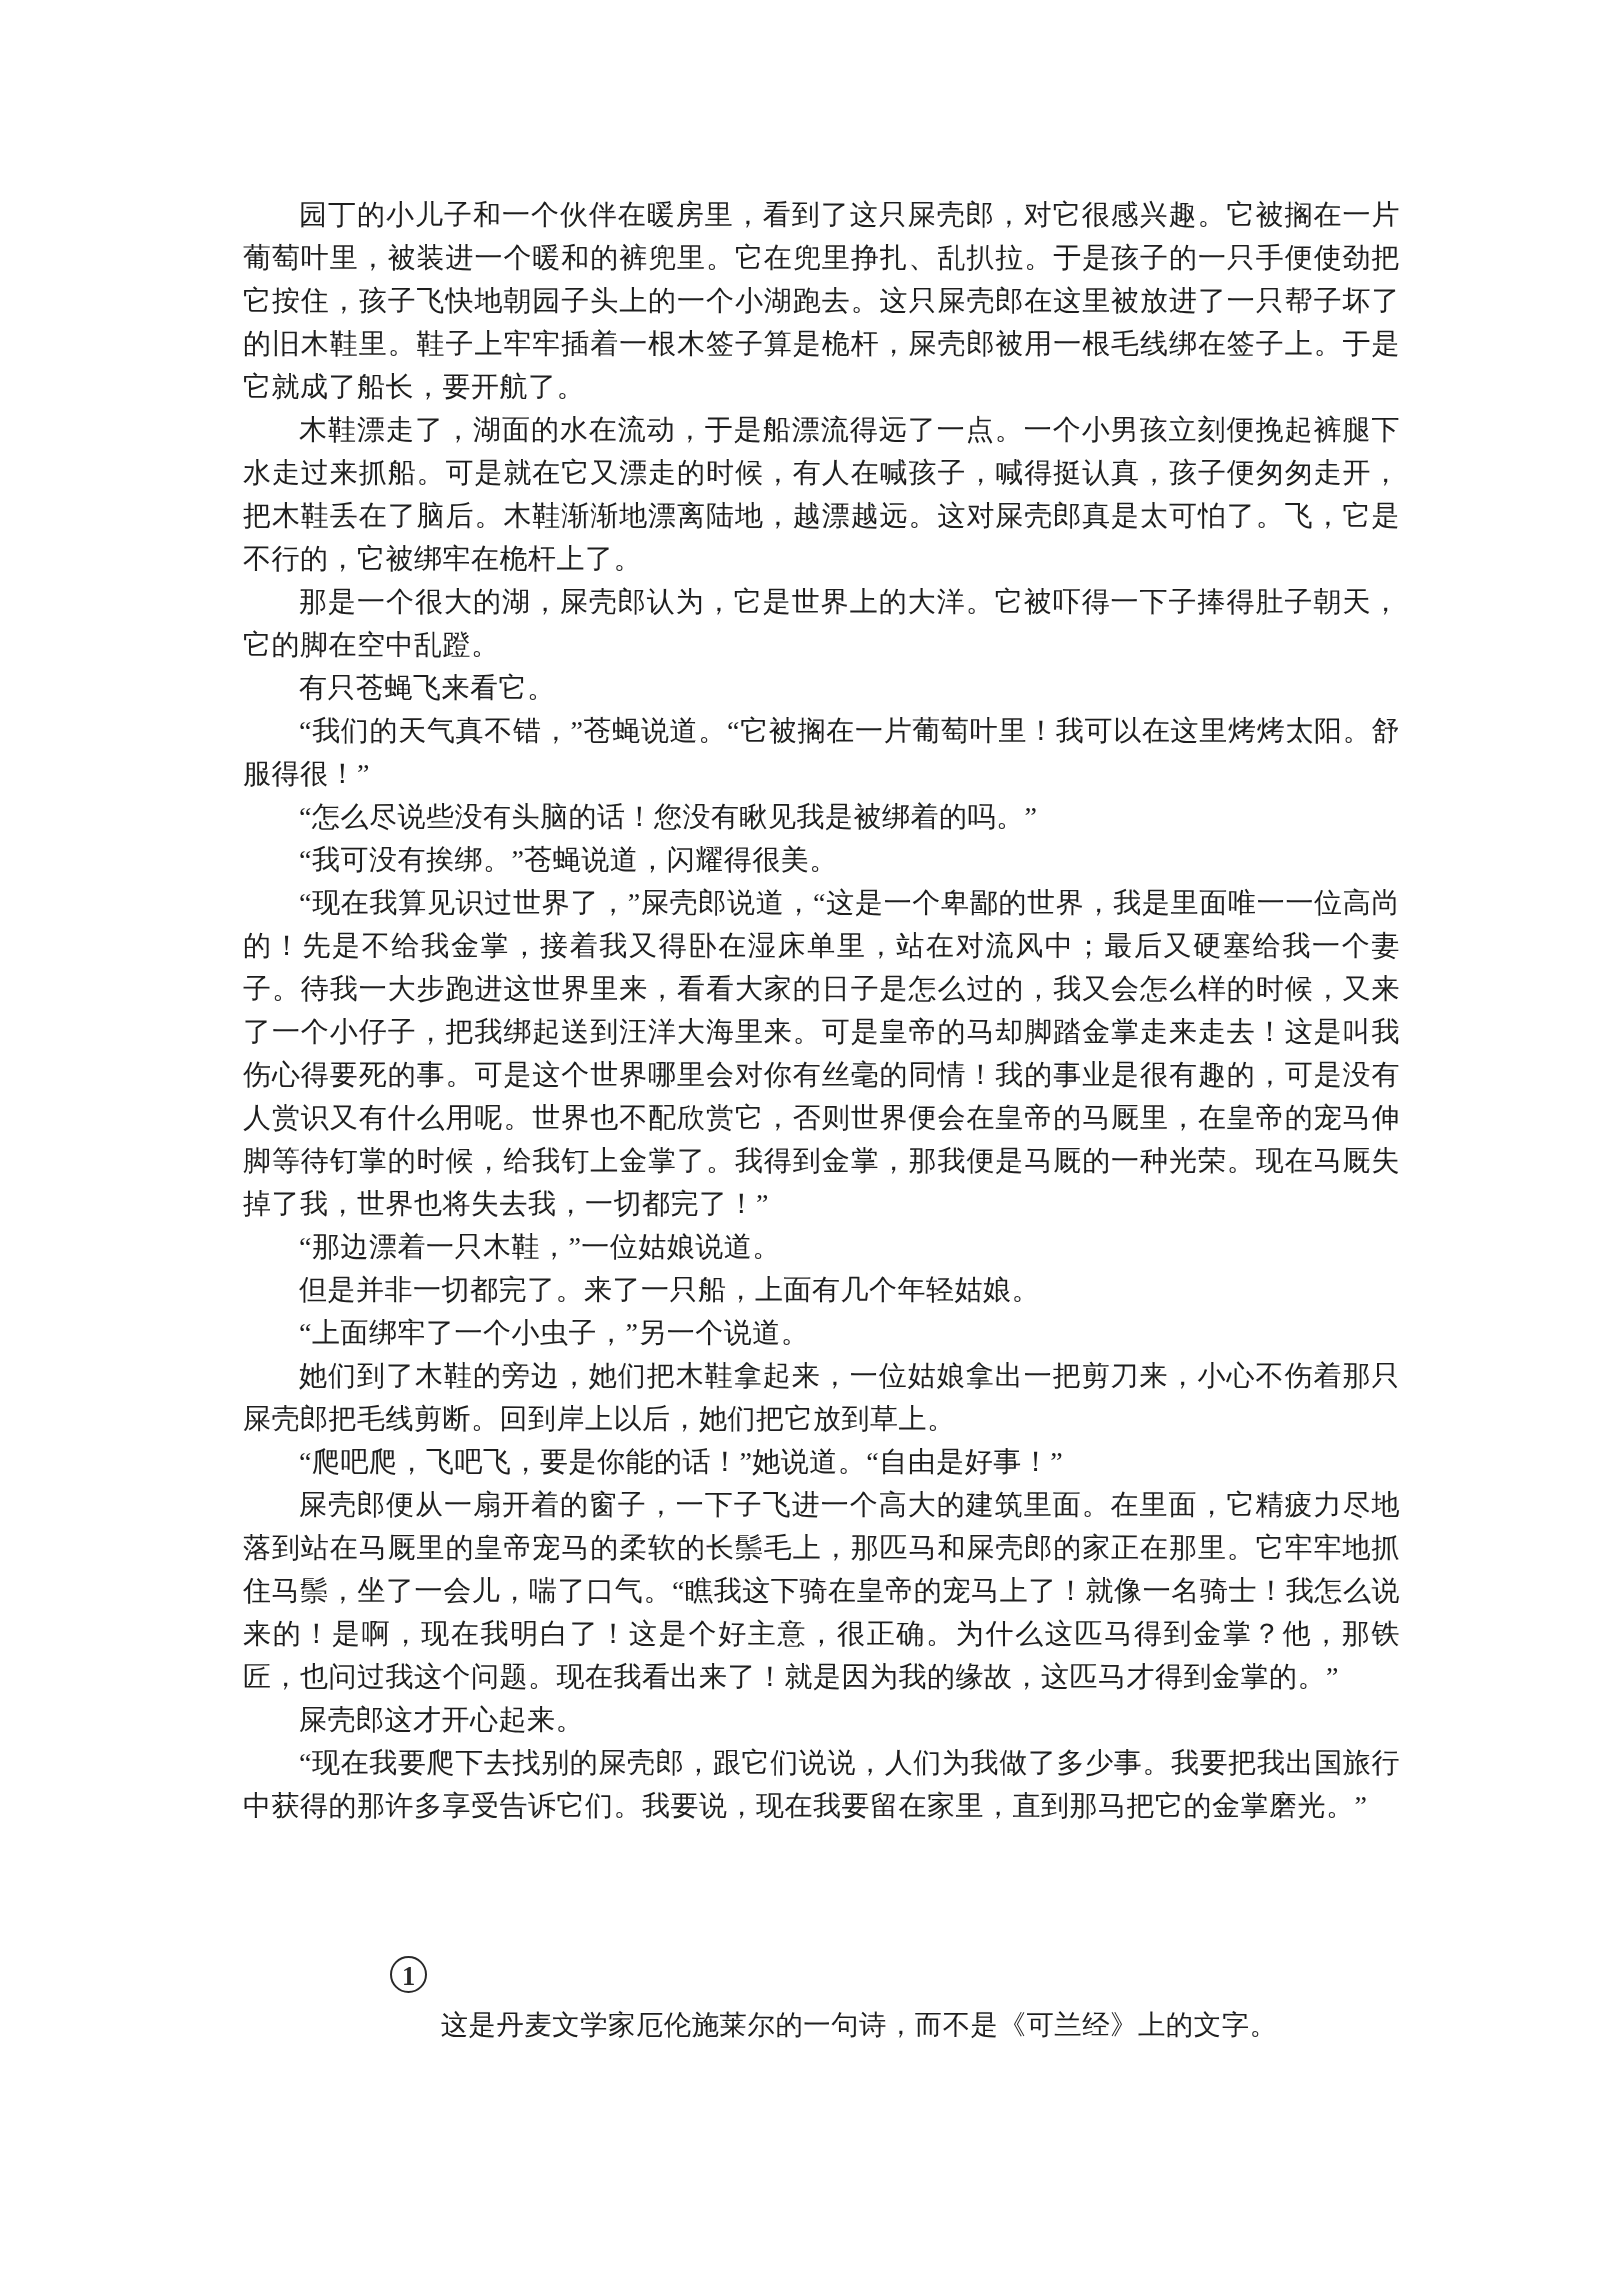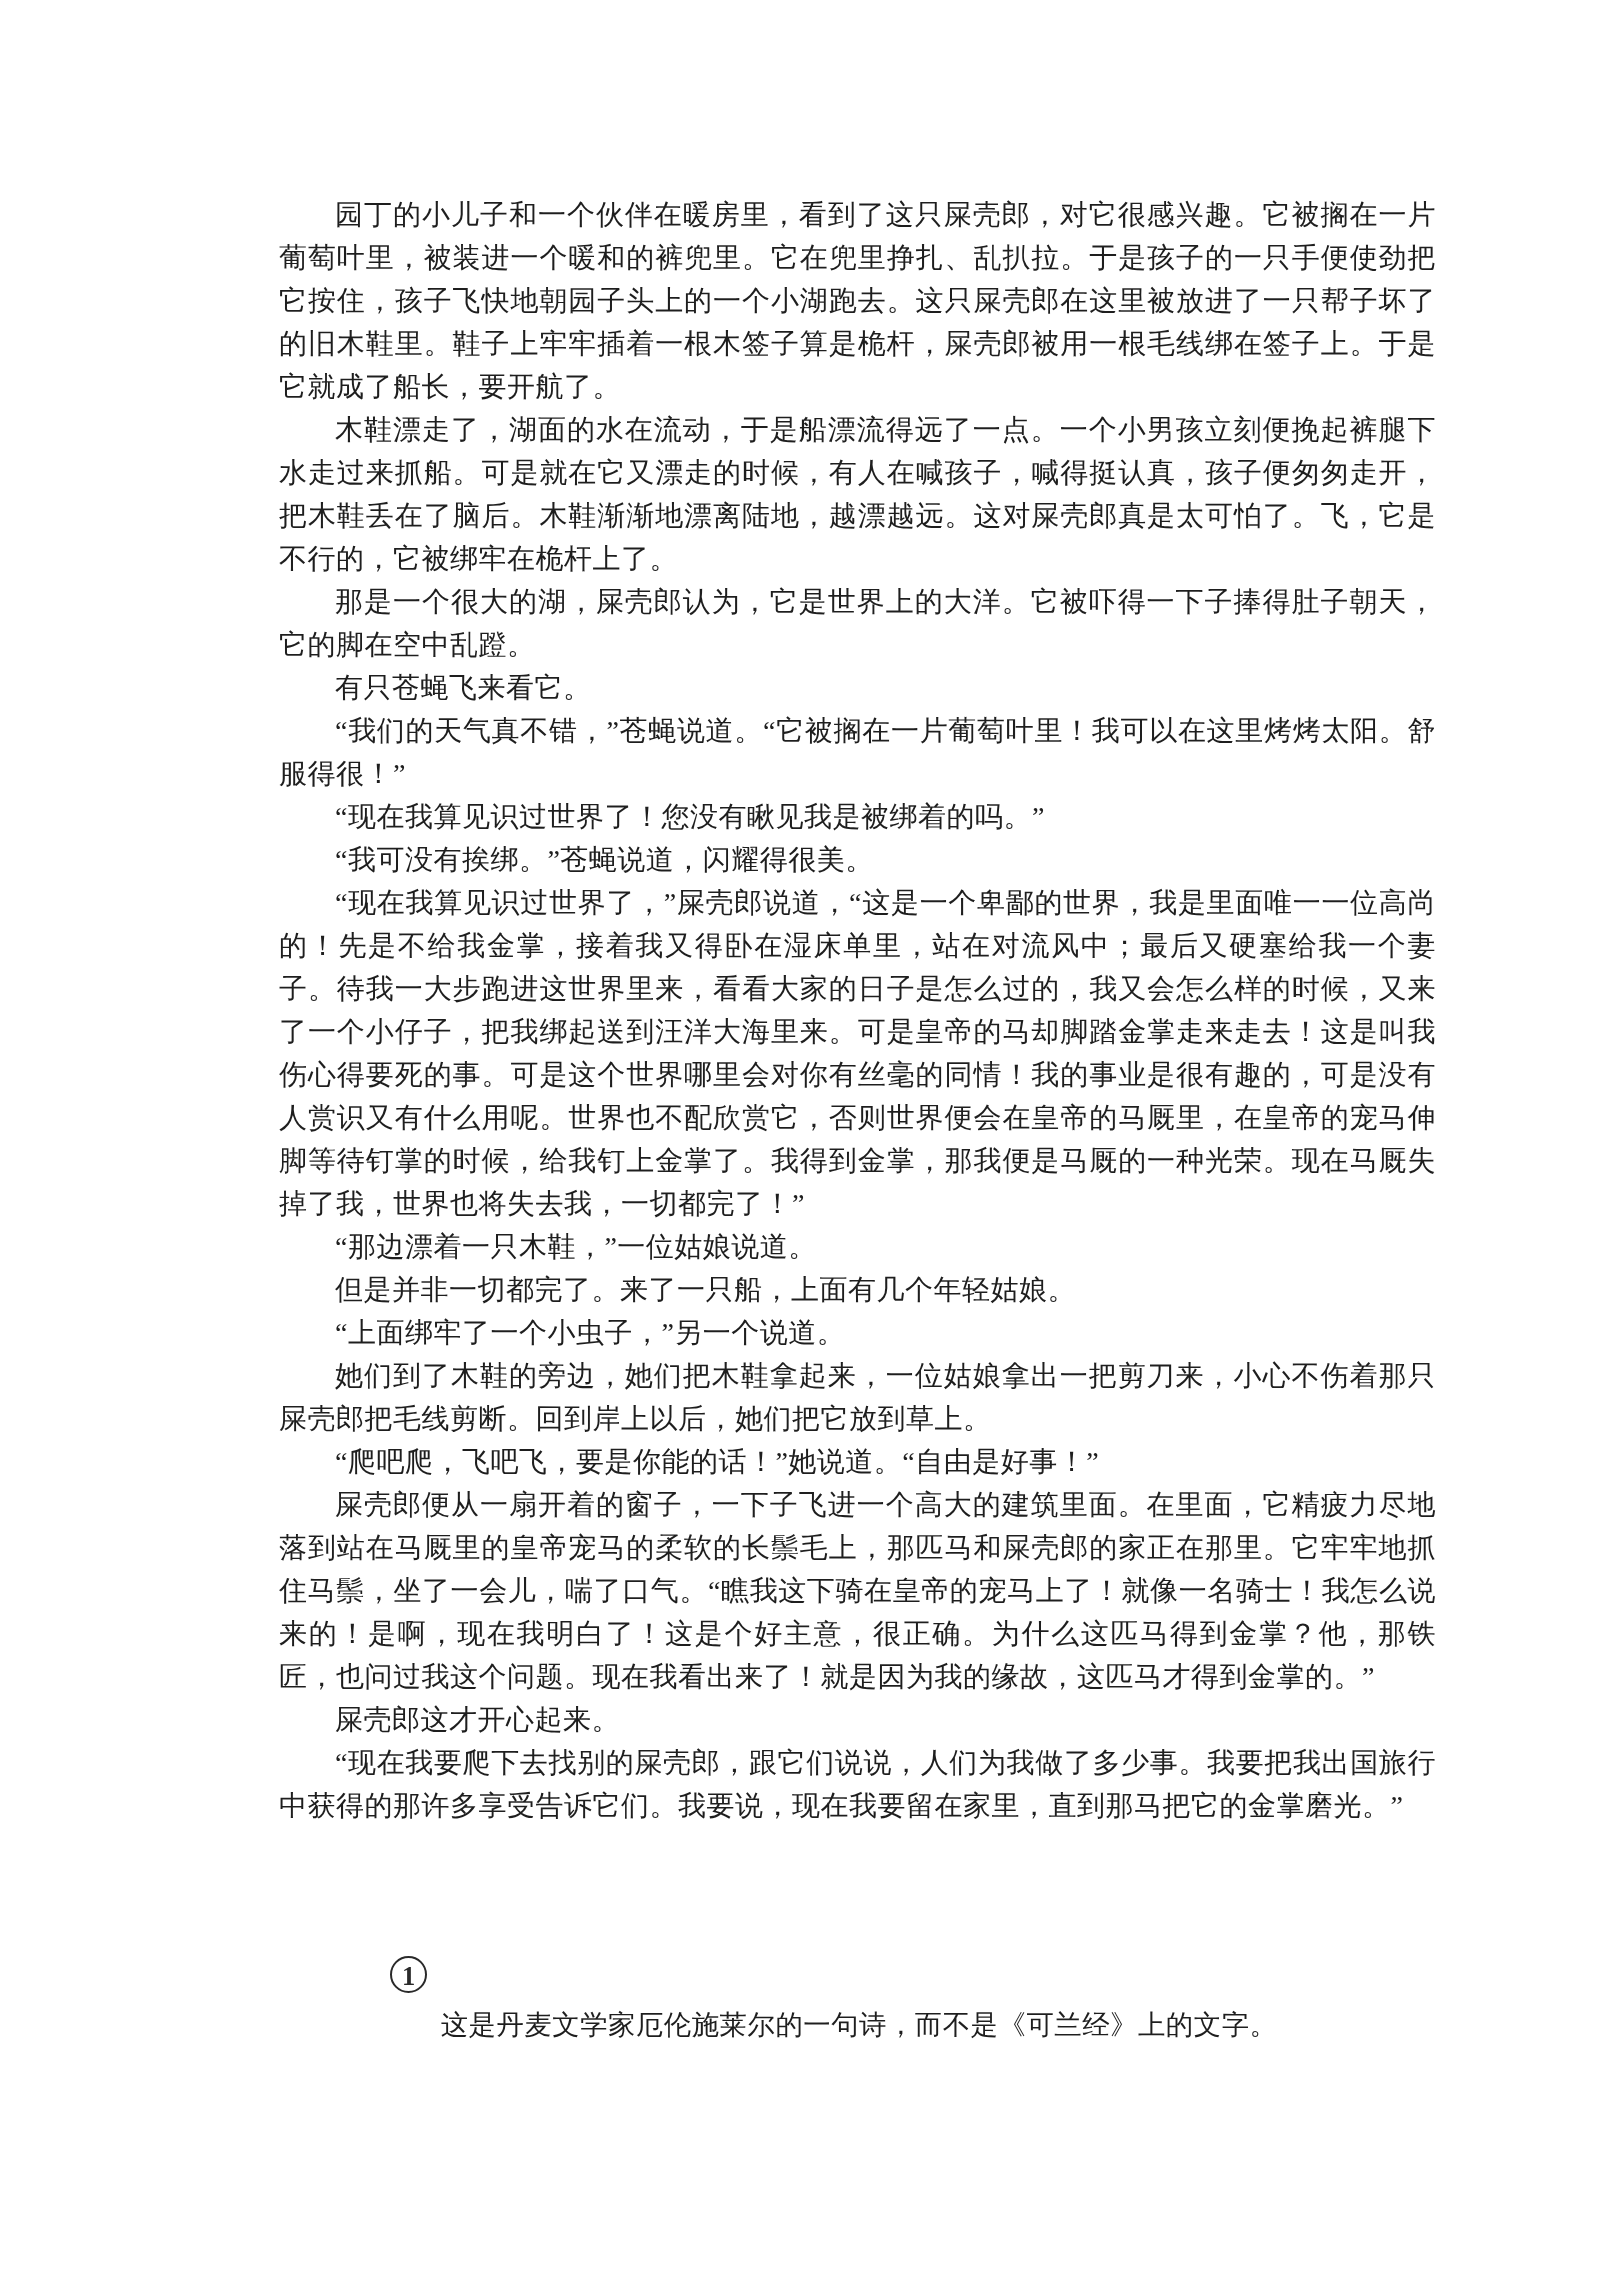--- a/index.html
+++ b/index.html
@@ -19,21 +19,20 @@
   .body-text {
     position: absolute;
     left: 243px;
     top: 193px;
     width: 1157px;
     font-size: 28px;
     line-height: 43px;
     text-align: justify;
     text-justify: inter-ideograph;
     letter-spacing: 0.5px;
-    margin-left: 36px;
   }
   .body-text p {
     margin: 0;
     padding: 0;
     text-indent: 2em;
   }
   .footnote {
     position: absolute;
     left: 390px;
     top: 1954px;
@@ -68,21 +67,21 @@
 <body>
 
 <div class="page">
 
   <div class="body-text">
     <p>园丁的小儿子和一个伙伴在暖房里，看到了这只屎壳郎，对它很感兴趣。它被搁在一片葡萄叶里，被装进一个暖和的裤兜里。它在兜里挣扎、乱扒拉。于是孩子的一只手便使劲把它按住，孩子飞快地朝园子头上的一个小湖跑去。这只屎壳郎在这里被放进了一只帮子坏了的旧木鞋里。鞋子上牢牢插着一根木签子算是桅杆，屎壳郎被用一根毛线绑在签子上。于是它就成了船长，要开航了。</p>
     <p>木鞋漂走了，湖面的水在流动，于是船漂流得远了一点。一个小男孩立刻便挽起裤腿下水走过来抓船。可是就在它又漂走的时候，有人在喊孩子，喊得挺认真，孩子便匆匆走开，把木鞋丢在了脑后。木鞋渐渐地漂离陆地，越漂越远。这对屎壳郎真是太可怕了。飞，它是不行的，它被绑牢在桅杆上了。</p>
     <p>那是一个很大的湖，屎壳郎认为，它是世界上的大洋。它被吓得一下子捧得肚子朝天，它的脚在空中乱蹬。</p>
     <p>有只苍蝇飞来看它。</p>
     <p>“我们的天气真不错，”苍蝇说道。“它被搁在一片葡萄叶里！我可以在这里烤烤太阳。舒服得很！”</p>
-    <p>“现在我算见识过世界了！您没有瞅见我是被绑着的吗。”</p>
+    <p>“怎么尽说些没有头脑的话！您没有瞅见我是被绑着的吗。”</p>
     <p>“我可没有挨绑。”苍蝇说道，闪耀得很美。</p>
     <p>“现在我算见识过世界了，”屎壳郎说道，“这是一个卑鄙的世界，我是里面唯一一位高尚的！先是不给我金掌，接着我又得卧在湿床单里，站在对流风中；最后又硬塞给我一个妻子。待我一大步跑进这世界里来，看看大家的日子是怎么过的，我又会怎么样的时候，又来了一个小仔子，把我绑起送到汪洋大海里来。可是皇帝的马却脚踏金掌走来走去！这是叫我伤心得要死的事。可是这个世界哪里会对你有丝毫的同情！我的事业是很有趣的，可是没有人赏识又有什么用呢。世界也不配欣赏它，否则世界便会在皇帝的马厩里，在皇帝的宠马伸脚等待钉掌的时候，给我钉上金掌了。我得到金掌，那我便是马厩的一种光荣。现在马厩失掉了我，世界也将失去我，一切都完了！”</p>
     <p>“那边漂着一只木鞋，”一位姑娘说道。</p>
     <p>但是并非一切都完了。来了一只船，上面有几个年轻姑娘。</p>
     <p>“上面绑牢了一个小虫子，”另一个说道。</p>
     <p>她们到了木鞋的旁边，她们把木鞋拿起来，一位姑娘拿出一把剪刀来，小心不伤着那只屎壳郎把毛线剪断。回到岸上以后，她们把它放到草上。</p>
     <p>“爬吧爬，飞吧飞，要是你能的话！”她说道。“自由是好事！”</p>
     <p>屎壳郎便从一扇开着的窗子，一下子飞进一个高大的建筑里面。在里面，它精疲力尽地落到站在马厩里的皇帝宠马的柔软的长鬃毛上，那匹马和屎壳郎的家正在那里。它牢牢地抓住马鬃，坐了一会儿，喘了口气。“瞧我这下骑在皇帝的宠马上了！就像一名骑士！我怎么说来的！是啊，现在我明白了！这是个好主意，很正确。为什么这匹马得到金掌？他，那铁匠，也问过我这个问题。现在我看出来了！就是因为我的缘故，这匹马才得到金掌的。”</p>
     <p>屎壳郎这才开心起来。</p>
     <p>“现在我要爬下去找别的屎壳郎，跟它们说说，人们为我做了多少事。我要把我出国旅行中获得的那许多享受告诉它们。我要说，现在我要留在家里，直到那马把它的金掌磨光。”</p>

